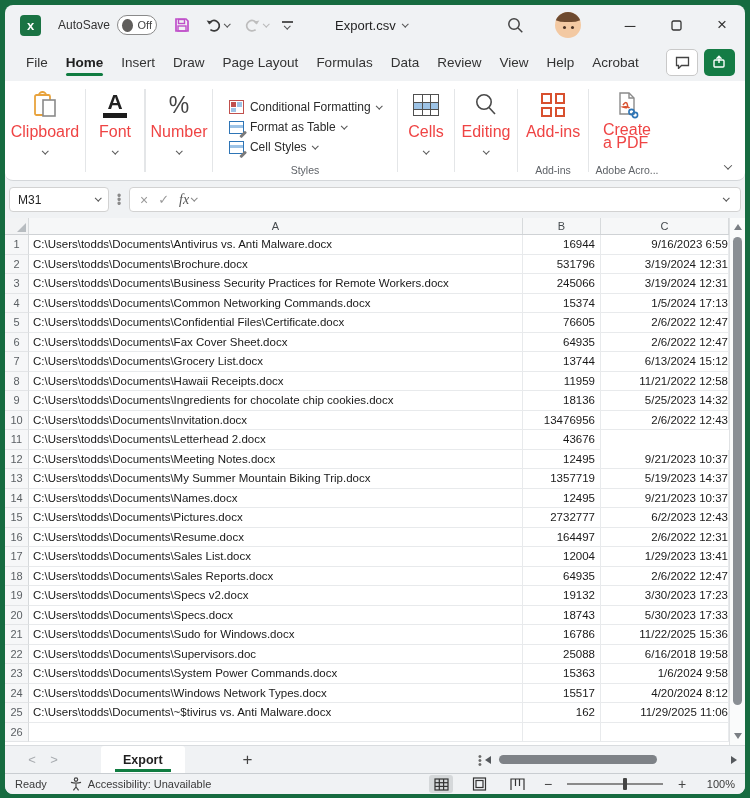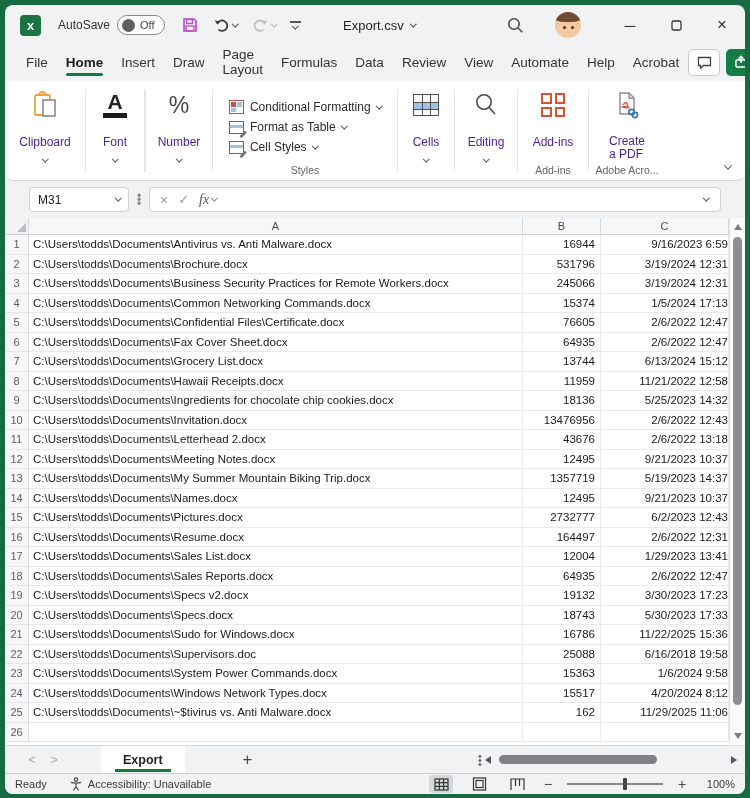--- a/index.html
+++ b/index.html
@@ -12,21 +12,21 @@
   }
   .window {
     position:absolute; left:5px; top:5px; width:740px; height:789px;
     background:#f0f2f4; border-radius:8px; overflow:hidden;
   }
   
   .titlebar { position:absolute; top:0; left:0; right:0; height:40px; display:flex; align-items:center; }
   .xl-icon { width:21px; height:21px; margin-left:15px; border-radius:4px; background:#1a7343;
     color:#fff; font-weight:bold; font-size:13px; display:flex; align-items:center; justify-content:center; }
   .autosave { display:flex; align-items:center; gap:7px; margin-left:17px; font-size:12px; color:#333; }
-  .toggle { width:48px; height:20px; border:1px solid #8a8a8a; border-radius:10px; background:#fff;
+  .toggle { width:40px; height:20px; border:1px solid #8a8a8a; border-radius:10px; background:#fff;
     display:flex; align-items:center; padding:0 4px; gap:5px; }
   .knob { width:13px; height:13px; border-radius:50%; background:#605e5c; }
   .toggle-label { font-size:11px; color:#444; }
   .qat { display:flex; align-items:center; gap:14px; margin-left:16px; }
   .icon-btn { display:flex; align-items:center; gap:3px; background:none; border:none; cursor:pointer; }
   .doc-title { display:flex; align-items:center; gap:7px; margin-left:42px; font-size:13px; color:#1f1f1f; }
   .tb-right { margin-left:auto; display:flex; align-items:center; }
   .search-btn { margin-right:30px; }
   .avatar { width:26px; height:26px; border-radius:50%; background:#f3c9a2; position:relative; overflow:hidden; margin-right:26px; }
   .avatar::before { content:""; position:absolute; left:-2px; right:-2px; top:-3px; height:13px; border-radius:50% 50% 40% 40%; background:#6e4a2f; }
@@ -44,41 +44,41 @@
   .menu-right { margin-left:auto; display:flex; align-items:center; gap:6px; padding-right:4px; }
   .comment-btn { width:32px; height:27px; background:#fff; border:1px solid #c9c9c9; border-radius:5px; display:flex; align-items:center; justify-content:center; }
   .share-btn { height:27px; padding:0 8px; background:#157c45; border:none; border-radius:5px; display:flex; align-items:center; gap:6px; color:#fff; }
   
   .ribbon { position:absolute; top:76px; left:0; right:0; height:100px; background:#fff;
     border-bottom:1px solid #d4d7da; border-radius:0 0 8px 8px; display:flex; }
   .rgroup { display:flex; flex-direction:column; align-items:center; padding-top:9px; position:relative; }
   .rsep { width:1px; background:#e4e6e8; margin:8px 0; }
   .big-btn { display:flex; flex-direction:column; align-items:center; cursor:pointer; }
   .big-icon { height:30px; display:flex; align-items:center; justify-content:center; }
-  .big-label { font-size:12px; color:#4c1d95; margin-top:15px; }
+  .big-label { font-size:16px; color:#ef4444; margin-top:3px; }
   .big-chev { margin-top:9px; color:#5a5a5a; }
   .font-A { font-size:21px; font-weight:bold; color:#222; line-height:20px; }
   .font-bar { width:24px; height:5px; background:#1c1c1c; margin-top:1px; }
   .pct { font-size:23px; color:#444; }
   .styles-col { display:flex; flex-direction:column; justify-content:flex-start; gap:6px; padding:10px 12px 0 12px; flex:1; }
   .style-row { display:flex; align-items:center; gap:6px; font-size:12px; color:#2b2b2b; cursor:pointer; }
   .gfooter { font-size:10.5px; color:#5f6368; margin-top:auto; padding-bottom:4px; }
   .mini-grid { width:15px; height:14px; border:1.5px solid #c0504d; display:grid; grid-template-columns:1fr 1fr; grid-template-rows:1fr 1fr; gap:1px; padding:1px; background:#fff; }
   .mini-grid i { background:#9dc3e6; } .mini-grid i:nth-child(1){background:#c0504d;} .mini-grid i:nth-child(4){background:#fff;}
   .tbl-icon { width:15px; height:13px; border:1.5px solid #2e75b6; position:relative; background:#fff; }
   .tbl-icon::before { content:""; position:absolute; left:0; right:0; top:3px; height:3px; background:#9dc3e6; }
   .pencil { position:absolute; right:-4px; bottom:-3px; width:8px; height:2.5px; background:#7a7a7a; transform:rotate(-45deg); border-radius:1px; }
   .cells-icon { width:26px; height:22px; border:1.5px solid #505050; position:relative; background:#fff; }
   .cells-icon::before { content:""; position:absolute; left:0; right:0; top:7px; height:6px; background:#9dc3e6; border-top:1px solid #505050; border-bottom:1px solid #505050; }
   .cells-icon::after { content:""; position:absolute; top:0; bottom:0; left:8px; width:1px; background:#505050; box-shadow:8px 0 0 #505050; }
   .addins-icon { width:24px; height:24px; display:grid; grid-template-columns:1fr 1fr; grid-template-rows:1fr 1fr; gap:3px; }
   .addins-icon i { border:2px solid #d8502e; }
   .ribbon-collapse { position:absolute; right:14px; bottom:10px; color:#555; }
   
-  .fbar { position:absolute; top:176px; left:0; right:0; height:37px; display:flex; align-items:center; padding:0 24px; gap:6px; }
+  .fbar { position:absolute; top:176px; left:0; right:0; height:37px; display:flex; align-items:center; padding:0 4px; gap:6px; }
   .namebox { width:100px; height:25px; background:#fff; border:1px solid #d2d2d2; border-radius:4px;
     display:flex; align-items:center; font-size:12px; color:#222; padding:0 8px; }
   .namebox .chev { margin-left:auto; color:#555; }
   .vdots { color:#8a8a8a; font-size:12px; letter-spacing:0; line-height:4px; text-align:center; width:8px; }
   .fx-field { flex:1; height:25px; background:#fff; border:1px solid #d2d2d2; border-radius:4px; display:flex; align-items:center; }
   .fx-btns { display:flex; align-items:center; gap:10px; padding:0 10px; color:#9a9a9a; font-size:13px; }
   .fx-glyph { font-style:italic; font-family:"Liberation Serif", serif; font-size:14px; color:#555; }
   .fx-input { flex:1; font-size:12px; color:#222; padding-left:8px; }
   .fx-exp { margin-right:12px; color:#555; }
   
@@ -194,21 +194,20 @@
     <div style="display:flex; height:100%">
         <div class="mtab">File</div>
         <div class="mtab active">Home</div>
         <div class="mtab">Insert</div>
         <div class="mtab">Draw</div>
         <div class="mtab">Page Layout</div>
         <div class="mtab">Formulas</div>
         <div class="mtab">Data</div>
         <div class="mtab">Review</div>
         <div class="mtab">View</div>
-        <div class="mtab">Automate</div>
         <div class="mtab">Help</div>
         <div class="mtab">Acrobat</div>
       </div>
     <div class="menu-right">
       <span class="comment-btn">
         <svg width="15" height="13" viewBox="0 0 15 13">
             <path d="M1.5 1.5 h12 v8 h-7 l-3 3 v-3 h-2 z" fill="none" stroke="#444" stroke-width="1.3"></path>
           </svg>
       </span>
       <span class="share-btn">
@@ -430,21 +429,20 @@
         <div class="row">
           <div class="rn">10</div>
           <div class="c a">C:\Users\todds\Documents\Invitation.docx</div>
           <div class="c b">13476956</div>
           <div class="c cc">2/6/2022 12:43</div>
         </div>
         <div class="row">
           <div class="rn">11</div>
           <div class="c a">C:\Users\todds\Documents\Letterhead 2.docx</div>
           <div class="c b">43676</div>
-          <div class="c cc">2/6/2022 13:18</div>
         </div>
         <div class="row">
           <div class="rn">12</div>
           <div class="c a">C:\Users\todds\Documents\Meeting Notes.docx</div>
           <div class="c b">12495</div>
           <div class="c cc">9/21/2023 10:37</div>
         </div>
         <div class="row">
           <div class="rn">13</div>
           <div class="c a">C:\Users\todds\Documents\My Summer Mountain Biking Trip.docx</div>

